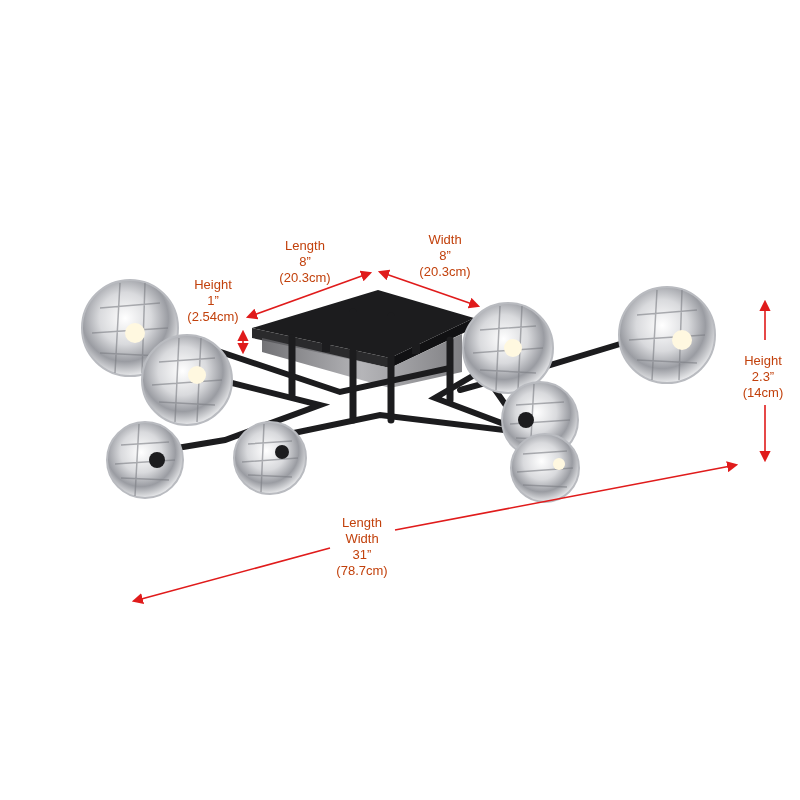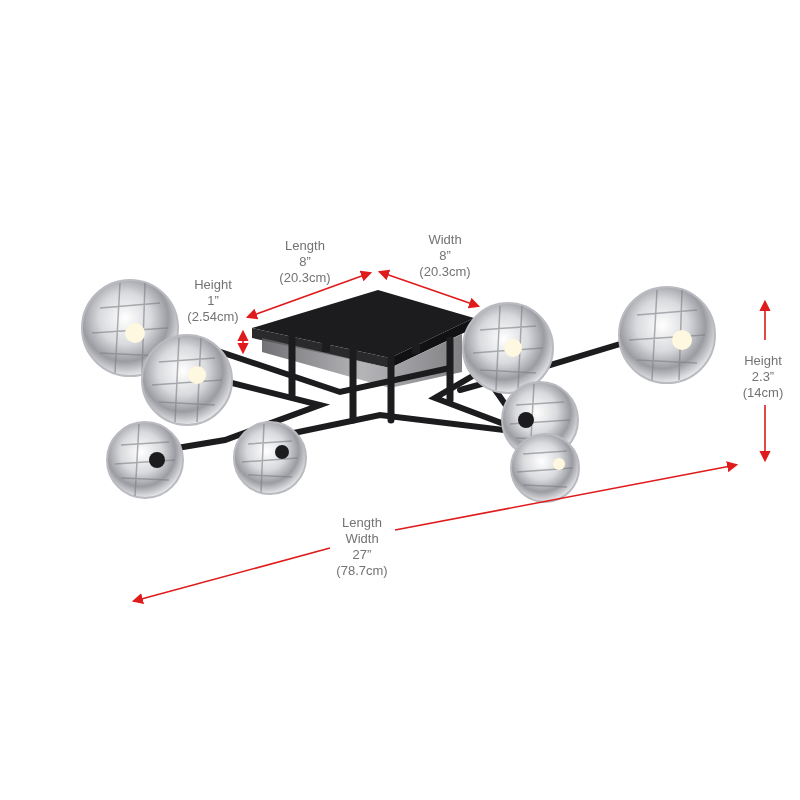--- a/index.html
+++ b/index.html
@@ -1,17 +1,17 @@
 <!DOCTYPE html>
 <html><head>
   <meta charset="utf-8">
   <style>
     html, body { margin: 0; padding: 0; background: #ffffff; }
     .canvas { position: relative; width: 800px; height: 800px; overflow: hidden; background: #ffffff; font-family: "Liberation Sans", sans-serif; }
-    .label { position: absolute; text-align: center; color: #737373; font-size: 13px; line-height: 16px; white-space: nowrap; transform: translateX(-50%); }
+    .label { position: absolute; text-align: center; color: #c2410c; font-size: 13px; line-height: 16px; white-space: nowrap; transform: translateX(-50%); }
     .label span { display: block; }
     svg.art { position: absolute; left: 0; top: 0; }
   </style>
 </head>
 <body>
 
 <div class="canvas">
 
   <svg class="art" width="800" height="800" viewBox="0 0 800 800">
     <defs>
@@ -132,17 +132,17 @@
 
   <div class="label" style="left:763px; top:353px;">
     <span>Height</span>
     <span>2.3”</span>
     <span>(14cm)</span>
   </div>
 
   <div class="label" style="left:362px; top:515px;">
     <span>Length</span>
     <span>Width</span>
-    <span>27”</span>
+    <span>31”</span>
     <span>(78.7cm)</span>
   </div>
 
 </div>
 
 </body></html>

